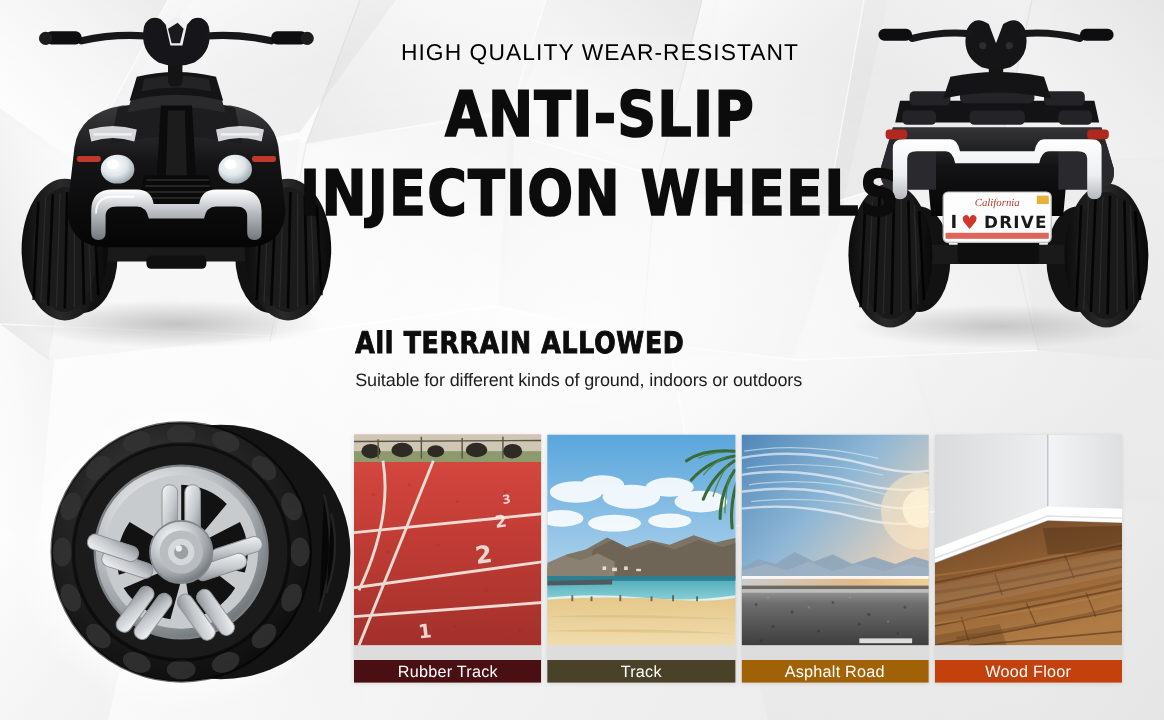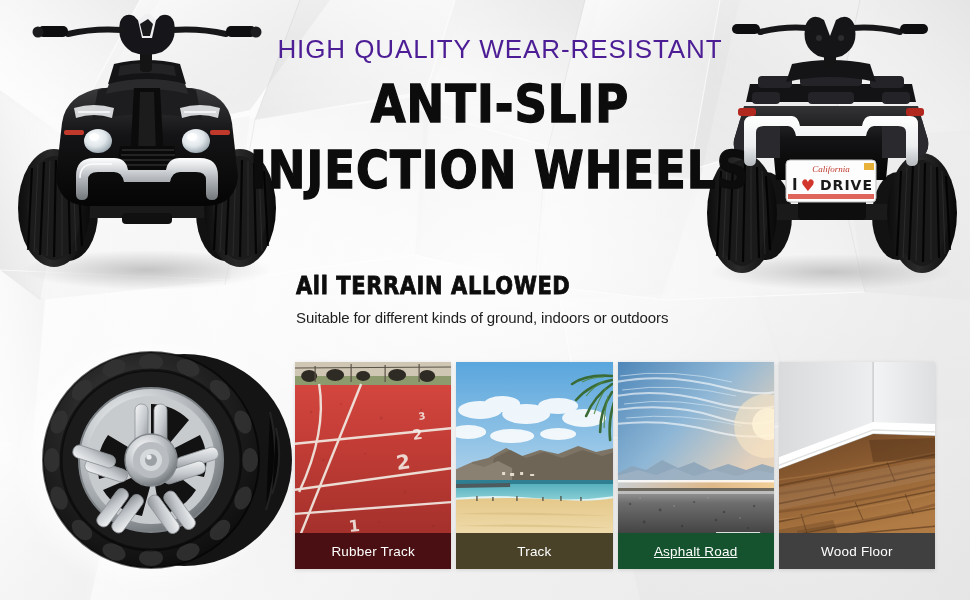--- a/index.html
+++ b/index.html
@@ -22,21 +22,21 @@
     position:absolute; inset:0;
     background:radial-gradient(ellipse 70% 60% at 50% 45%, rgba(255,255,255,.85) 0%, rgba(255,255,255,0) 70%);
   }
 
   
   .headline{
     position:absolute; left:250px; top:34px; width:500px;
     text-align:center; z-index:6;
   }
   .eyebrow{
-    font-size:26px; letter-spacing:.9px; color:#4c1d95;
+    font-size:19px; letter-spacing:.9px; color:#000000;
     font-weight:400; white-space:nowrap;
   }
   .title-wrap{ margin-top:14px; }
   .title-line{
     font-family:"DejaVu Sans", sans-serif;
     font-weight:bold;
     color:#0c0c0c;
     letter-spacing:1px;
     line-height:.98;
     white-space:nowrap;
@@ -69,28 +69,28 @@
     display:flex; gap:5px; z-index:6;
   }
   .tile{
     position:relative; flex:1 1 0; overflow:hidden;
     box-shadow:0 1px 4px rgba(0,0,0,.13);
     background:#ddd;
   }
   .tile-img{ position:absolute; left:0; top:0; right:0; height:176px; overflow:hidden; }
   .tile-img svg{ width:100%; height:100%; display:block; }
   .tile-cap{
-    position:absolute; left:0; right:0; bottom:0; height:36px;
+    position:absolute; left:0; right:0; bottom:0; height:19px;
     color:#fff; font-size:13.5px; display:flex; align-items:center;
     justify-content:center; letter-spacing:.2px;
   }
   .cap-track{ background:#4a0f12; }
   .cap-beach{ background:#4a4228; }
-  .cap-asphalt{ background:#14532d;text-decoration:underline; }
-  .cap-wood{ background:#404040; }
+  .cap-asphalt{ background:#a16207; }
+  .cap-wood{ background:#c2410c; }
 
   
   .atv-left{ position:absolute; left:2px; top:8px; width:290px; height:285px; z-index:5; }
   .atv-right{ position:absolute; left:688px; top:8px; width:286px; height:285px; z-index:5; }
   .wheel-closeup{ position:absolute; left:8px; top:332px; width:290px; height:265px; z-index:5; }
   .atv-left svg,.atv-right svg,.wheel-closeup svg{ width:100%; height:100%; display:block; }
 </style>
 </head>
 <body>
 

